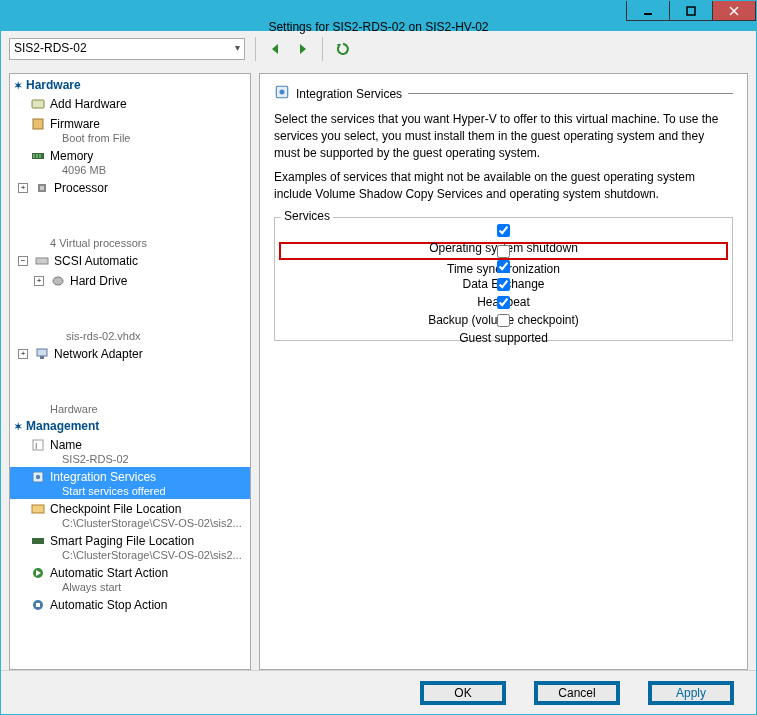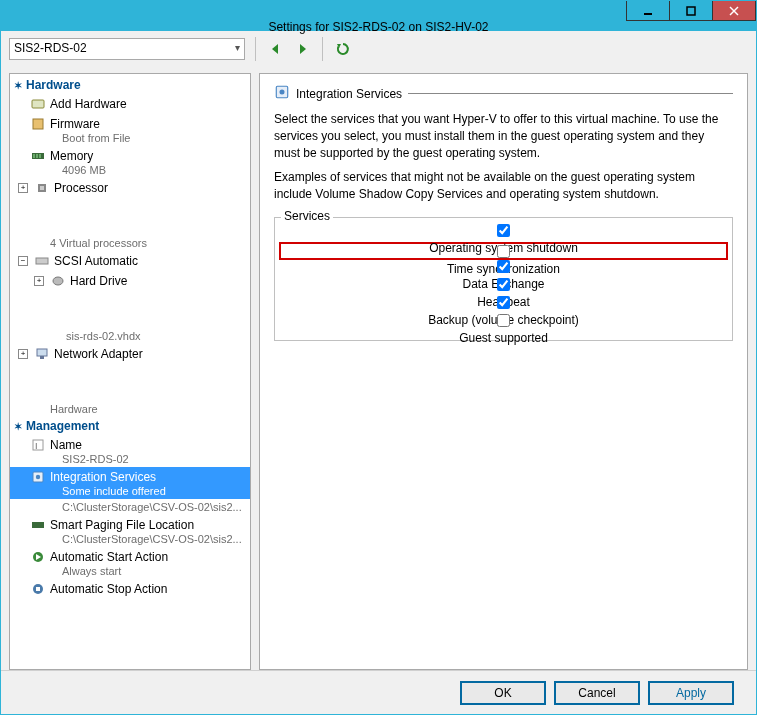--- a/index.html
+++ b/index.html
@@ -160,25 +160,26 @@
   
   .button-bar {
     height: 44px; display: flex; align-items: center;
     justify-content: flex-end; gap: 8px;
     padding-right: 22px;
     background: #f0f0f0;
     border-top: 1px solid #d0d0d0;
   }
   .btn {
     width: 86px; height: 24px;
-    border: 2px solid #0369a1;
+    border: 4px solid #0369a1;
     background: #e9e9e9;
     font-size: 12px;
     display: flex; align-items: center; justify-content: center;
     cursor: pointer;
+    margin-left: 20px;
   }
   .btn.disabled { color: #0369a1; cursor: default; }
 
 </style>
 </head>
 <body>
 
 <div class="window">
 
   <div class="titlebar">
@@ -348,24 +349,32 @@
       <div class="tree-item selected">
         <div class="row1">
           <span class="icon">
             <svg width="14" height="14" viewBox="0 0 14 14">
                 <rect x="2" y="2" width="10" height="10" rx="1" fill="#e6eef8" stroke="#4a86c4"></rect>
                 <circle cx="7" cy="7" r="2.2" fill="#4a86c4"></circle>
               </svg>
           </span>
           <span class="label">Integration Services</span>
         </div>
-        <div class="sub">Some include offered</div>
-      </div>
-
-      <div class="tree-item">
+        <div class="sub">Start services offered</div>
+      </div>
+
+      <div class="tree-item">
+        <div class="row1">
+          <span class="icon">
+            <svg width="14" height="14" viewBox="0 0 14 14">
+                <rect x="1" y="3" width="12" height="8" fill="#f0d080" stroke="#b08030"></rect>
+              </svg>
+          </span>
+          <span class="label">Checkpoint File Location</span>
+        </div>
         <div class="sub">C:\ClusterStorage\CSV-OS-02\sis2...</div>
       </div>
 
       <div class="tree-item">
         <div class="row1">
           <span class="icon">
             <svg width="14" height="14" viewBox="0 0 14 14">
                 <rect x="1" y="4" width="12" height="6" fill="#3a6a3a"></rect>
               </svg>
           </span>

